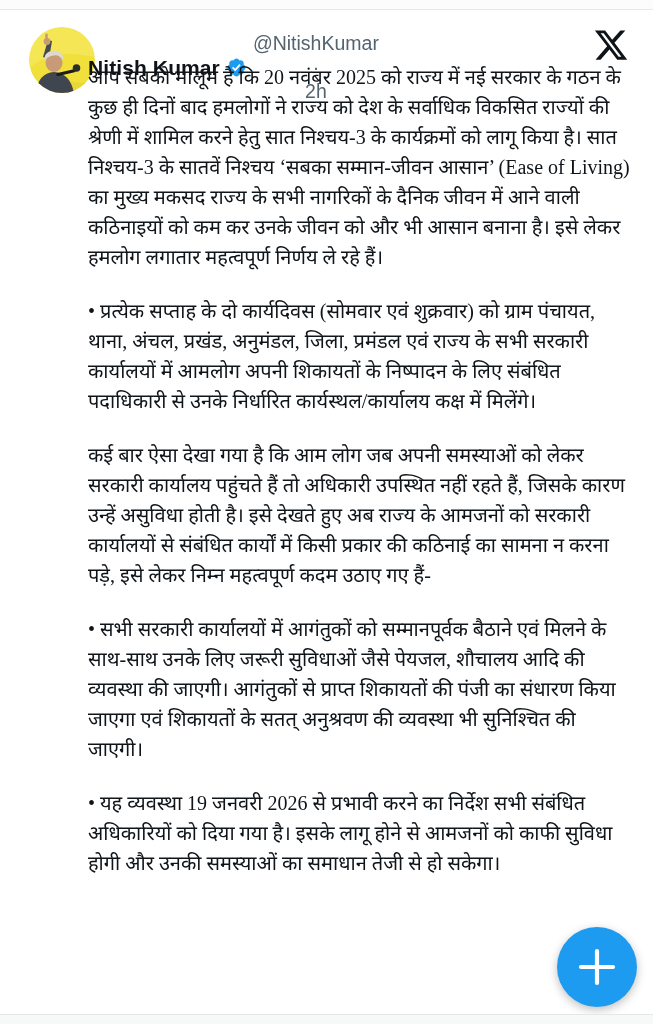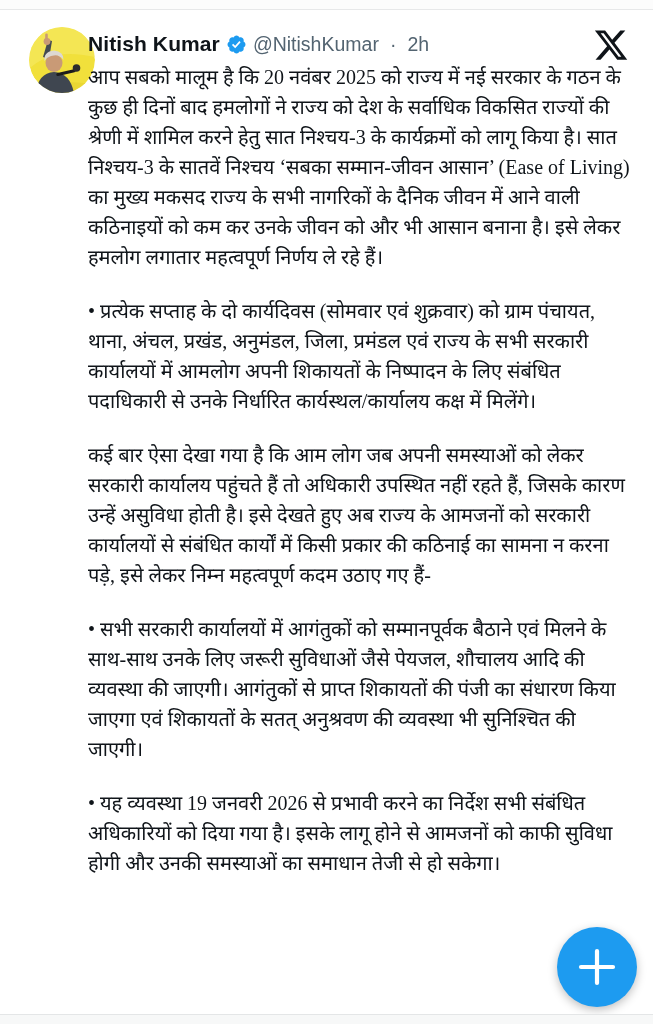--- a/index.html
+++ b/index.html
@@ -31,21 +31,21 @@
     position: absolute; left: 88px; top: 32px;
     display: flex; align-items: center; gap: 6px;
     white-space: nowrap;
   }
   .author-name {
     font-weight: bold; font-size: 21px; color: #0f1419;
     letter-spacing: 0.1px; cursor: pointer;
   }
   .badge { display: inline-flex; }
   .badge svg { width: 21px; height: 21px; display: block; }
-  .handle-row { display: inline-flex; gap: 11px; align-items: center; }
+  .handle-row { display: inline-flex; gap: 1px; align-items: center; flex-direction: column; }
   .handle, .dot-sep, .timestamp {
     font-size: 19.5px; color: #536471;
   }
   .handle, .timestamp { cursor: pointer; }
   .x-logo {
     position: absolute; top: 27px; right: 24px;
     width: 36px; height: 36px; cursor: pointer;
   }
   .x-logo svg { display: block; width: 100%; height: 100%; }
   .tweet-body {

